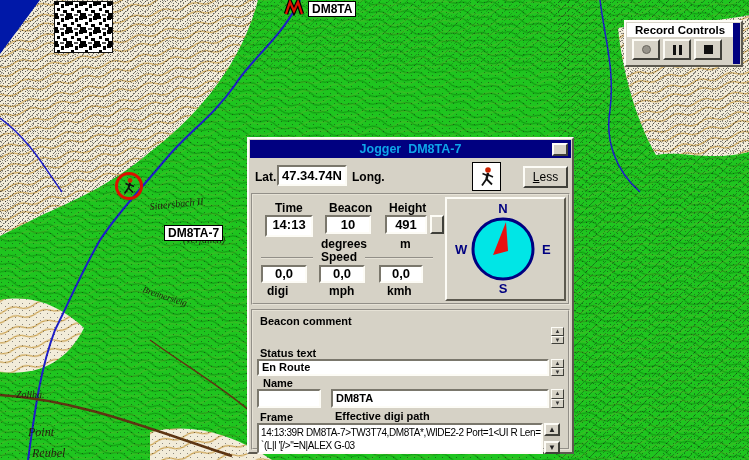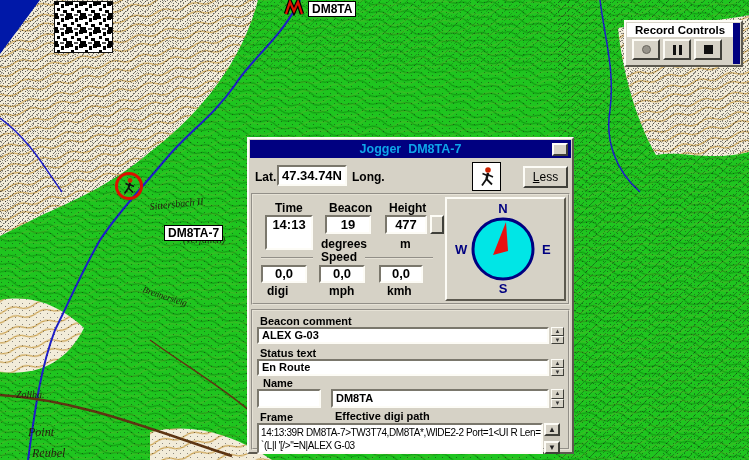--- a/index.html
+++ b/index.html
@@ -187,23 +187,23 @@
     </div>
     <button class="btn95 abs" style="left:274px;top:27px;width:45px;height:22px;font-size:12px;">
         <span style="text-decoration:underline;">L</span>
         <span>ess</span>
       </button>
 
     <div class="abs groove" style="left:2px;top:54px;width:315px;height:108px;">
       <span class="abs lbl" style="left:22px;top:6px;">Time</span>
       <span class="abs lbl" style="left:76px;top:6px;">Beacon</span>
       <span class="abs lbl" style="left:136px;top:6px;">Height</span>
-      <div class="abs field val" style="left:12px;top:20px;width:48px;height:35px;line-height:15px;">14:13</div>
-      <div class="abs field val" style="left:72px;top:20px;width:46px;height:19px;line-height:15px;">19</div>
-      <div class="abs field val" style="left:132px;top:20px;width:42px;height:19px;line-height:15px;">477</div>
+      <div class="abs field val" style="left:12px;top:20px;width:48px;height:22px;line-height:15px;">14:13</div>
+      <div class="abs field val" style="left:72px;top:20px;width:46px;height:19px;line-height:15px;">10</div>
+      <div class="abs field val" style="left:132px;top:20px;width:42px;height:19px;line-height:15px;">491</div>
       <button class="btn95 abs" style="left:177px;top:20px;width:14px;height:19px;"></button>
       <span class="abs lbl" style="left:68px;top:42px;">degrees</span>
       <span class="abs lbl" style="left:147px;top:42px;">m</span>
 
       <div class="abs" style="left:8px;top:62px;width:52px;border-top:2px groove #e6e2d6;"></div>
       <span class="abs lbl" style="left:68px;top:55px;">Speed</span>
       <div class="abs" style="left:112px;top:62px;width:68px;border-top:2px groove #e6e2d6;"></div>
 
       <div class="abs field val" style="left:8px;top:70px;width:46px;height:18px;line-height:14px;">0,0</div>
       <div class="abs field val" style="left:66px;top:70px;width:46px;height:18px;line-height:14px;">0,0</div>
@@ -219,21 +219,20 @@
           <text class="cmp" x="56" y="14" font-size="13" font-weight="bold" fill="#000080" text-anchor="middle">N</text>
           <text class="cmp" x="8" y="55" font-size="13" font-weight="bold" fill="#000080">W</text>
           <text class="cmp" x="95" y="55" font-size="13" font-weight="bold" fill="#000080">E</text>
           <text class="cmp" x="56" y="94" font-size="13" font-weight="bold" fill="#000080" text-anchor="middle">S</text>
         </svg>
       </div>
     </div>
 
     <div class="abs groove" style="left:2px;top:170px;width:315px;height:137px;">
       <span class="abs sm" style="left:7px;top:4px;">Beacon comment</span>
-      <div class="abs field sm" style="left:4px;top:16px;width:292px;height:17px;line-height:13px;padding-left:3px;">ALEX G-03</div>
       <div class="spin" style="left:298px;top:16px;height:17px;">
           <div class="sph">▲</div>
           <div class="sph">▼</div>
         </div>
 
       <span class="abs sm" style="left:7px;top:36px;">Status text</span>
       <div class="abs field sm" style="left:4px;top:48px;width:292px;height:17px;line-height:13px;padding-left:3px;">En Route</div>
       <div class="spin" style="left:298px;top:48px;height:17px;">
           <div class="sph">▲</div>
           <div class="sph">▼</div>

